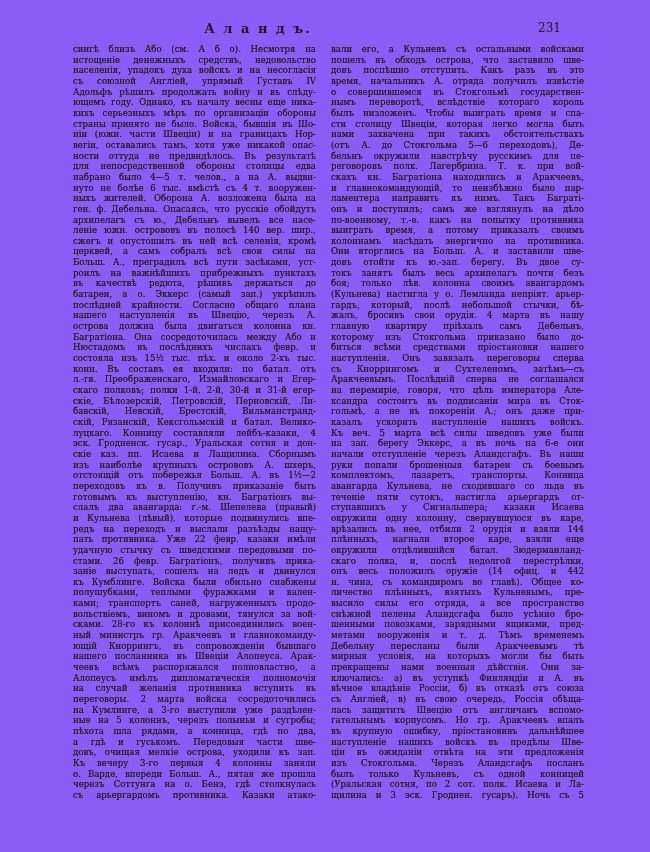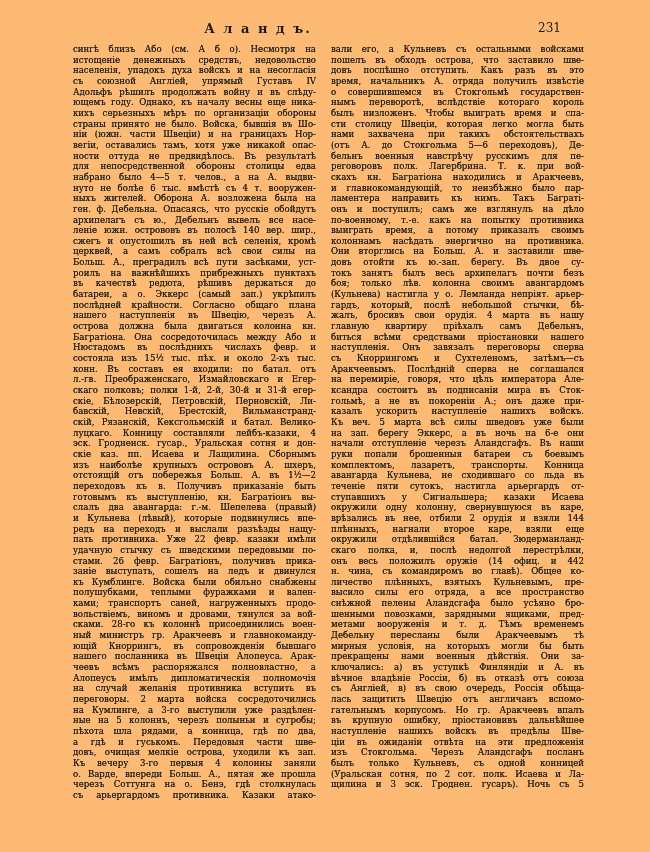--- a/index.html
+++ b/index.html
@@ -4,21 +4,21 @@
 <style>
   html, body {
     margin: 0;
     padding: 0;
     background: #fdfdfb;
   }
   .page {
     position: relative;
     width: 650px;
     height: 852px;
-    background: #fdba74;
+    background: #8b5cf6;
     overflow: hidden;
     font-family: "DejaVu Serif", serif;
     color: #221f1c;
   }
   .running-head {
     position: absolute;
     top: 21px;
     left: 160px;
     width: 196px;
     text-align: center;
@@ -138,37 +138,38 @@
       <div class="text-line">вали его, а Кульневъ съ остальными войсками</div>
       <div class="text-line">пошелъ въ обходъ острова, что заставило шве-</div>
       <div class="text-line">довъ поспѣшно отступить. Какъ разъ въ это</div>
       <div class="text-line">время, начальникъ А. отряда получилъ извѣстіе</div>
       <div class="text-line">о совершившемся въ Стокгольмѣ государствен-</div>
       <div class="text-line">нымъ переворотѣ, вслѣдствіе котораго король</div>
       <div class="text-line">былъ низложенъ. Чтобы выиграть время и спа-</div>
       <div class="text-line">сти столицу Швеціи, которая легко могла быть</div>
       <div class="text-line">нами захвачена при такихъ обстоятельствахъ</div>
       <div class="text-line">(отъ А. до Стокгольма 5—6 переходовъ), Де-</div>
-      <div class="text-line">бельнъ военныя навстрѣчу русскимъ для пе-</div>
+      <div class="text-line">бельнъ окружили навстрѣчу русскимъ для пе-</div>
       <div class="text-line">реговоровъ полк. Лагербрина. Т. к. при вой-</div>
       <div class="text-line">скахъ кн. Багратіона находились и Аракчеевъ,</div>
       <div class="text-line">и главнокомандующій, то неизбѣжно было пар-</div>
       <div class="text-line">ламентера направить къ нимъ. Такъ Баграті-</div>
       <div class="text-line">онъ и поступилъ; самъ же взглянулъ на дѣло</div>
       <div class="text-line">по-военному, т.-е. какъ на попытку противника</div>
       <div class="text-line">выиграть время, а потому приказалъ своимъ</div>
       <div class="text-line">колоннамъ насѣдать энергично на противника.</div>
       <div class="text-line">Они вторглись на Больш. А. и заставили шве-</div>
       <div class="text-line">довъ отойти къ ю.-зап. берегу. Въ двое су-</div>
       <div class="text-line">токъ занятъ былъ весь архипелагъ почти безъ</div>
       <div class="text-line">боя; только лѣв. колонна своимъ авангардомъ</div>
       <div class="text-line">(Кульнева) настигла у о. Лемланда непріят. арьер-</div>
       <div class="text-line">гардъ, который, послѣ небольшой стычки, бѣ-</div>
       <div class="text-line">жалъ, бросивъ свои орудія. 4 марта въ нашу</div>
       <div class="text-line">главную квартиру пріѣхалъ самъ Дебельнъ,</div>
+      <div class="text-line">которому изъ Стокгольма приказано было до-</div>
       <div class="text-line">биться всѣми средствами пріостановки нашего</div>
       <div class="text-line">наступленія. Онъ завязалъ переговоры сперва</div>
       <div class="text-line">съ Кноррингомъ и Сухтеленомъ, затѣмъ—съ</div>
       <div class="text-line">Аракчеевымъ. Послѣдній сперва не соглашался</div>
       <div class="text-line">на перемиріе, говоря, что цѣль императора Але-</div>
       <div class="text-line">ксандра состоитъ въ подписаніи мира въ Сток-</div>
       <div class="text-line">гольмѣ, а не въ покореніи А.; онъ даже при-</div>
       <div class="text-line">казалъ ускорить наступленіе нашихъ войскъ.</div>
       <div class="text-line">Къ веч. 5 марта всѣ силы шведовъ уже были</div>
       <div class="text-line">на зап. берегу Эккерс, а въ ночь на 6-е они</div>

